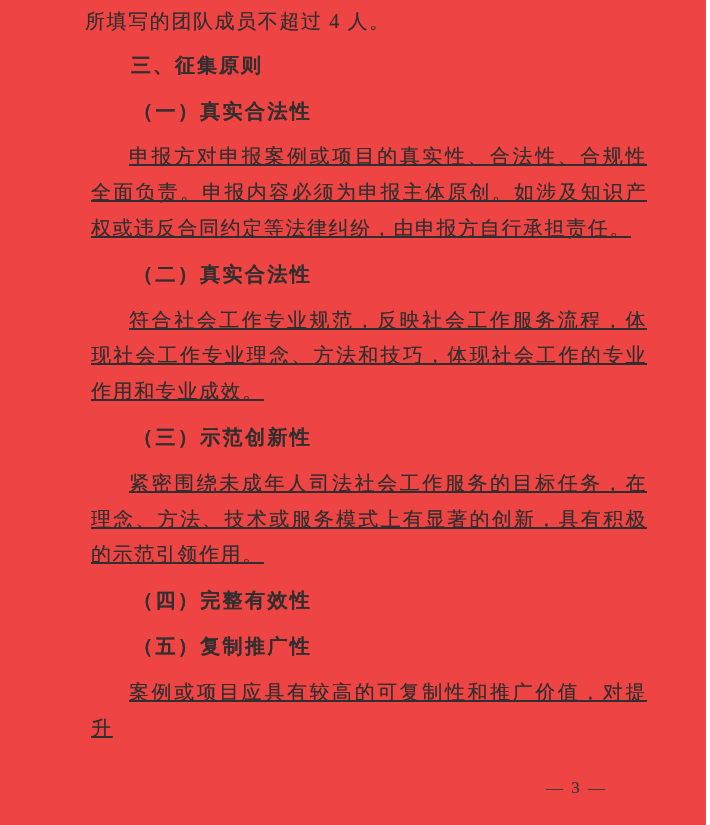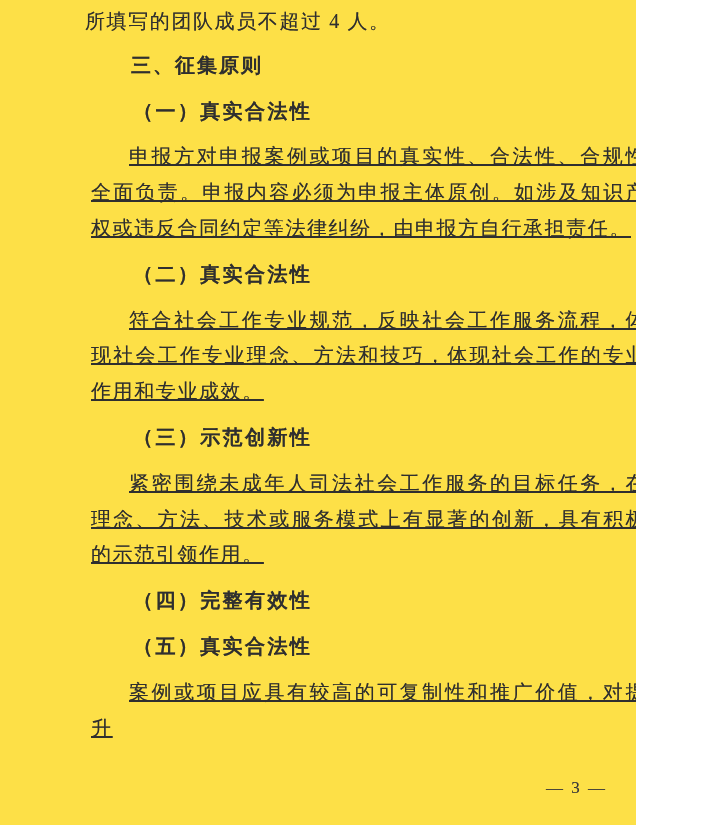--- a/index.html
+++ b/index.html
@@ -6,23 +6,23 @@
     margin: 0;
     padding: 0;
   }
   body {
     width: 710px;
     height: 825px;
     background: #ffffff;
   }
   .page {
     position: relative;
-    width: 636px;
+    width: 706px;
     height: 825px;
-    background: #fde047;
+    background: #ef4444;
     overflow: hidden;
     font-family: "Liberation Serif", serif;
     color: #2f2f2f;
   }
   .content {
     position: absolute;
     left: 85px;
     top: 4px;
     width: 568px;
     font-size: 20px;
@@ -71,17 +71,17 @@
   <div class="content">
     <p class="para-cont">所填写的团队成员不超过 4 人。</p>
     <p class="h1">三、征集原则</p>
     <p class="h2">（一）真实合法性</p>
     <p class="para">申报方对申报案例或项目的真实性、合法性、合规性全面负责。申报内容必须为申报主体原创。如涉及知识产权或违反合同约定等法律纠纷，由申报方自行承担责任。</p>
     <p class="h2">（二）真实合法性</p>
     <p class="para">符合社会工作专业规范，反映社会工作服务流程，体现社会工作专业理念、方法和技巧，体现社会工作的专业作用和专业成效。</p>
     <p class="h2">（三）示范创新性</p>
     <p class="para">紧密围绕未成年人司法社会工作服务的目标任务，在理念、方法、技术或服务模式上有显著的创新，具有积极的示范引领作用。</p>
     <p class="h2">（四）完整有效性</p>
-    <p class="h2">（五）真实合法性</p>
+    <p class="h2">（五）复制推广性</p>
     <p class="para">案例或项目应具有较高的可复制性和推广价值，对提升</p>
   </div>
   <div class="page-number">— 3 —</div>
 </div>
 
 </body></html>

